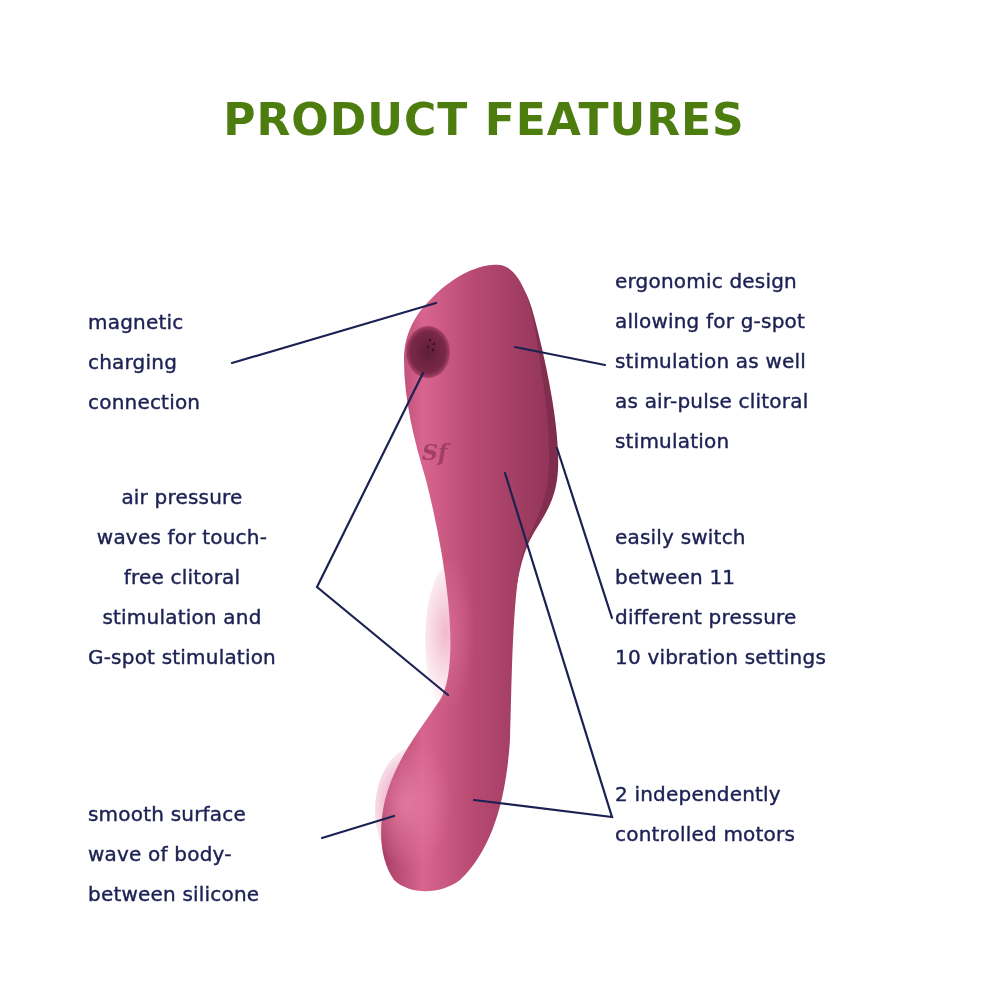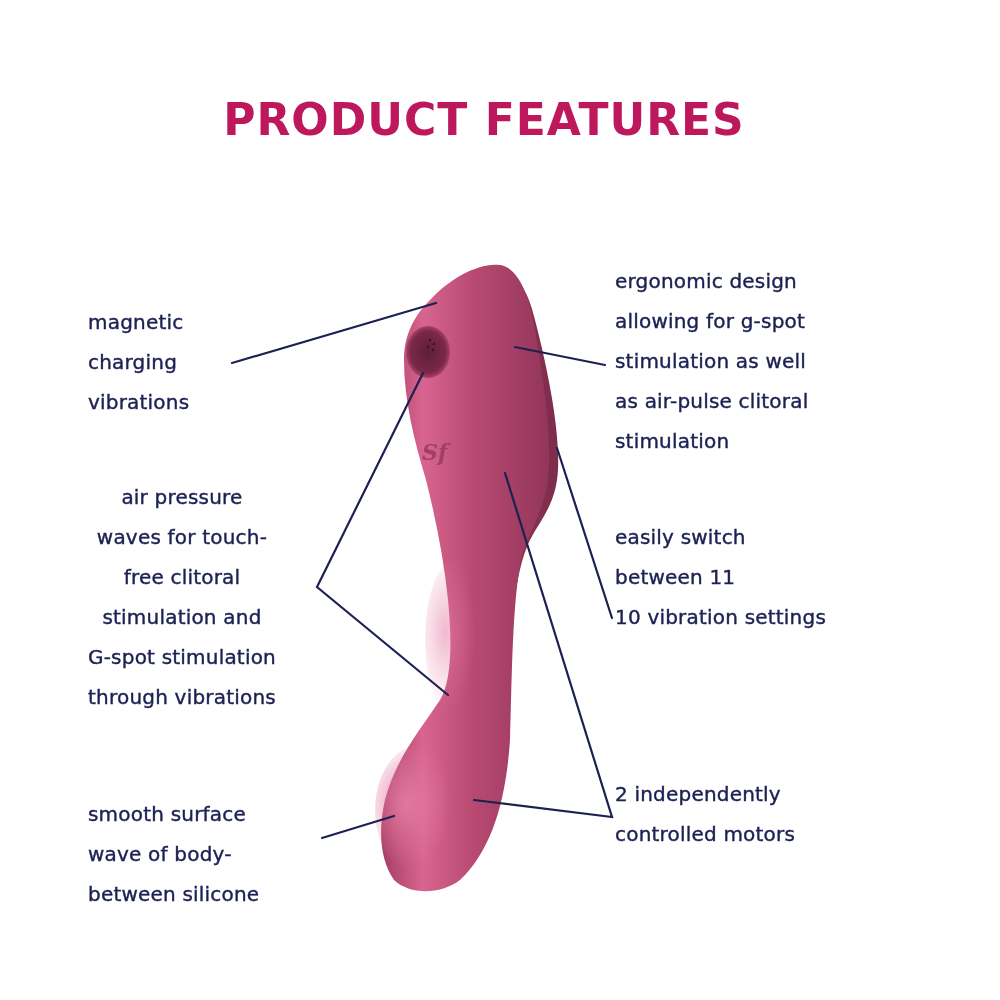--- a/index.html
+++ b/index.html
@@ -18,21 +18,21 @@
     .title {
       position: absolute;
       left: 0;
       top: 92px;
       width: 968px;
       text-align: center;
       font-family: "DejaVu Sans", sans-serif;
       font-weight: bold;
       font-size: 44px;
       letter-spacing: 1px;
-      color: #be185d;
+      color: #4d7c0f;
       line-height: 56px;
     }
     .feature {
       position: absolute;
       font-size: 20px;
       line-height: 40px;
       font-weight: normal;
       color: #1c2153;
       -webkit-text-stroke: 0.4px #1c2153;
       letter-spacing: 0.2px;
@@ -129,48 +129,48 @@
   <line class="leader" x1="515" y1="347" x2="605" y2="365"></line>
 
   <line class="leader" x1="557" y1="448" x2="612" y2="618"></line>
 
   <polyline class="leader" points="505,473 612,817 474,800"></polyline>
 </svg>
 
 <div class="feature" id="f-magnetic">
   <span class="line">magnetic</span>
   <span class="line">charging</span>
-  <span class="line">vibrations</span>
+  <span class="line">connection</span>
 </div>
 
 <div class="feature" id="f-airpressure">
   <span class="line">air pressure</span>
   <span class="line">waves for touch-</span>
   <span class="line">free clitoral</span>
   <span class="line">stimulation and</span>
   <span class="line">G-spot stimulation</span>
-  <span class="line">through vibrations</span>
 </div>
 
 <div class="feature" id="f-smooth">
   <span class="line">smooth surface</span>
   <span class="line">wave of body-</span>
   <span class="line">between silicone</span>
 </div>
 
 <div class="feature" id="f-ergonomic">
   <span class="line">ergonomic design</span>
   <span class="line">allowing for g-spot</span>
   <span class="line">stimulation as well</span>
   <span class="line">as air-pulse clitoral</span>
   <span class="line">stimulation</span>
 </div>
 
 <div class="feature" id="f-switch">
   <span class="line">easily switch</span>
   <span class="line">between 11</span>
+  <span class="line">different pressure</span>
   <span class="line">10 vibration settings</span>
 </div>
 
 <div class="feature" id="f-motors">
   <span class="line">2 independently</span>
   <span class="line">controlled motors</span>
 </div>
 
 </body></html>

